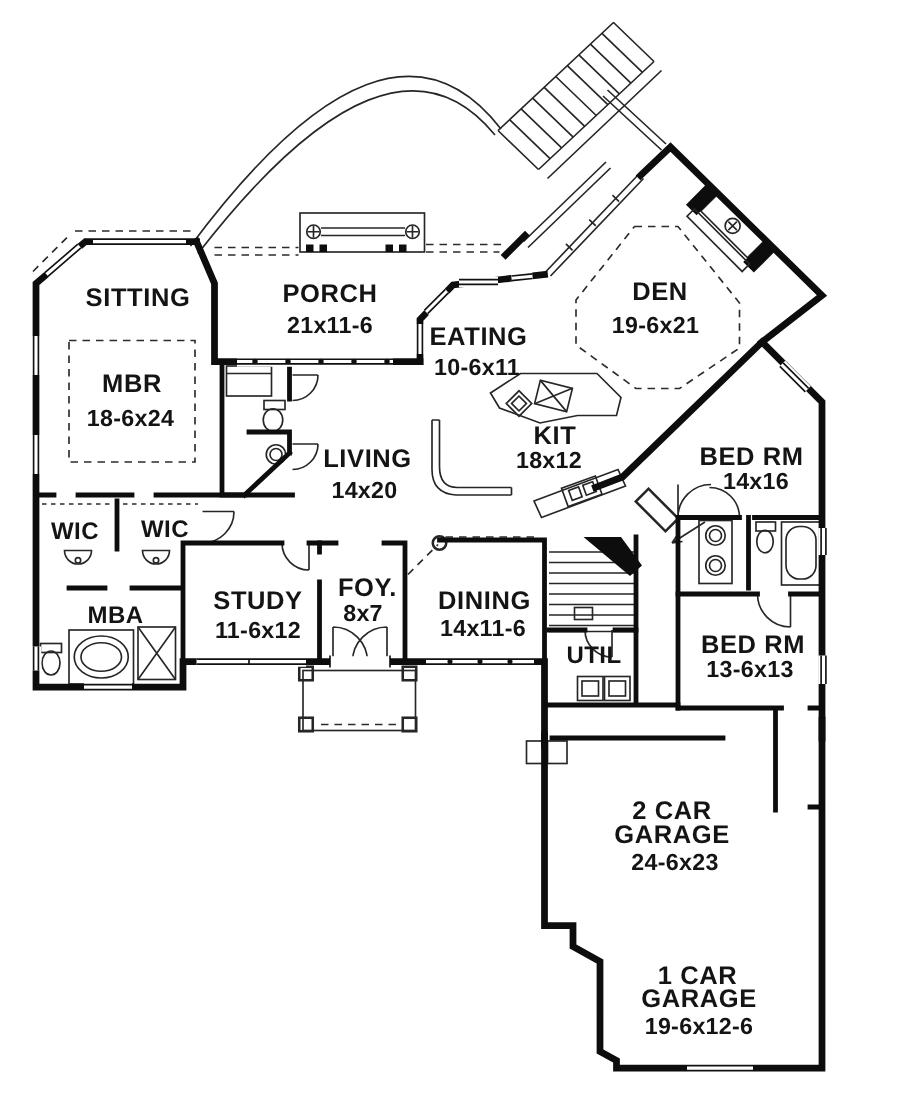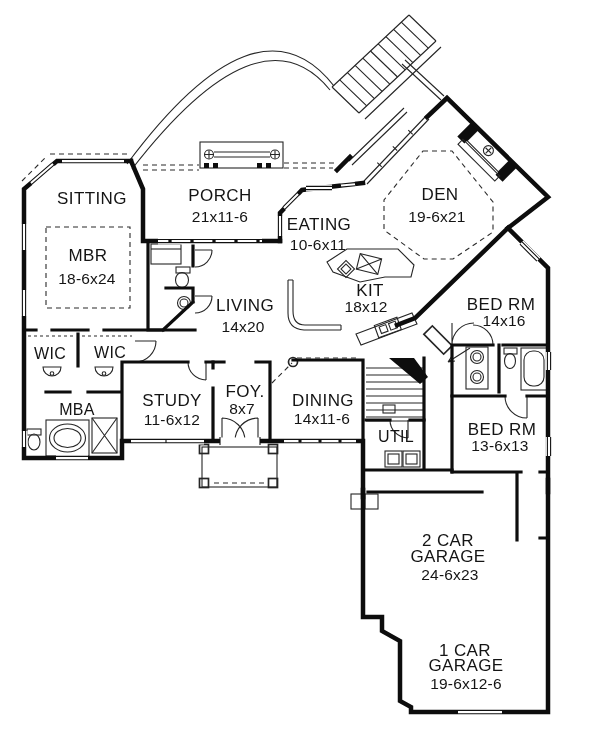--- a/index.html
+++ b/index.html
@@ -1,16 +1,16 @@
 <!DOCTYPE html>
 <html><head>
 <meta charset="utf-8">
 <style>
   html,body{margin:0;padding:0;background:#ffffff;}
-  #stage{width:600px;height:739px;background:#ffffff;position:relative;overflow:hidden;}
+  #stage{width:600px;height:739px;background:#ffffff;position:relative;overflow:hidden;font-weight:bold;}
   svg{display:block;}
   .w  {stroke:#0d0d0d;stroke-width:4.5;fill:none;stroke-linecap:square;stroke-linejoin:miter;}
   .wi {stroke:#0d0d0d;stroke-width:3.2;fill:none;stroke-linecap:square;}
   .t  {stroke:#262626;stroke-width:1.1;fill:none;}
   .t2 {stroke:#262626;stroke-width:1.7;fill:none;}
   .dash{stroke:#2b2b2b;stroke-width:1.1;fill:none;stroke-dasharray:5 4;}
   .dash2{stroke:#2b2b2b;stroke-width:1.1;fill:none;stroke-dasharray:3 3;}
   .blk{fill:#0d0d0d;stroke:none;}
   .wwin{stroke:#ffffff;stroke-width:7;fill:none;stroke-linecap:butt;}
   .wn {stroke:#111111;stroke-width:1.1;fill:none;}

